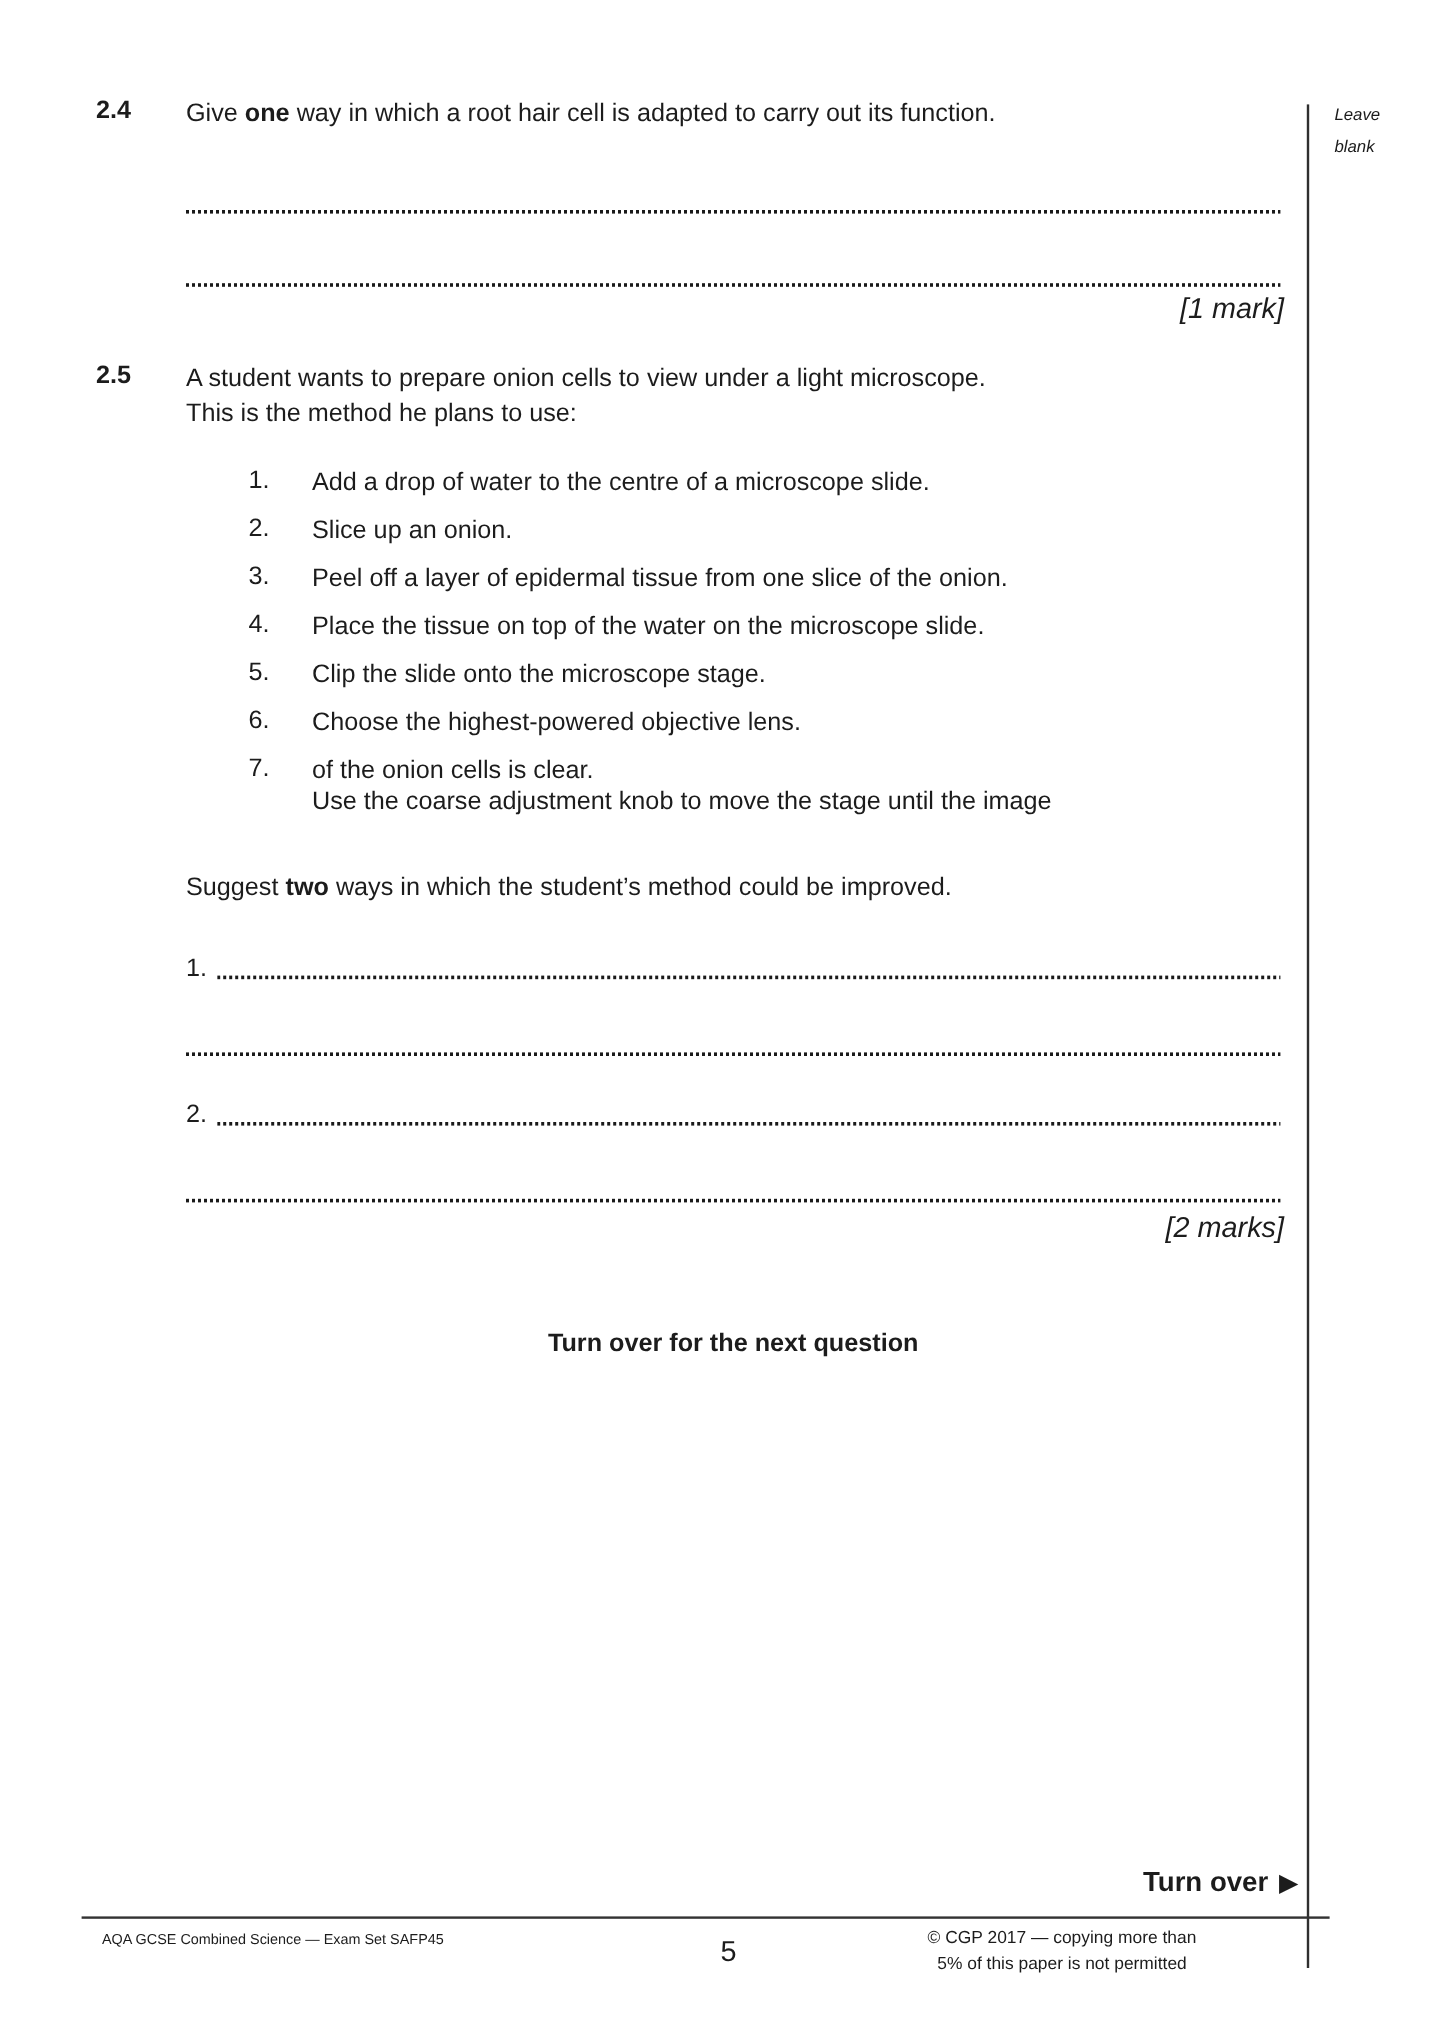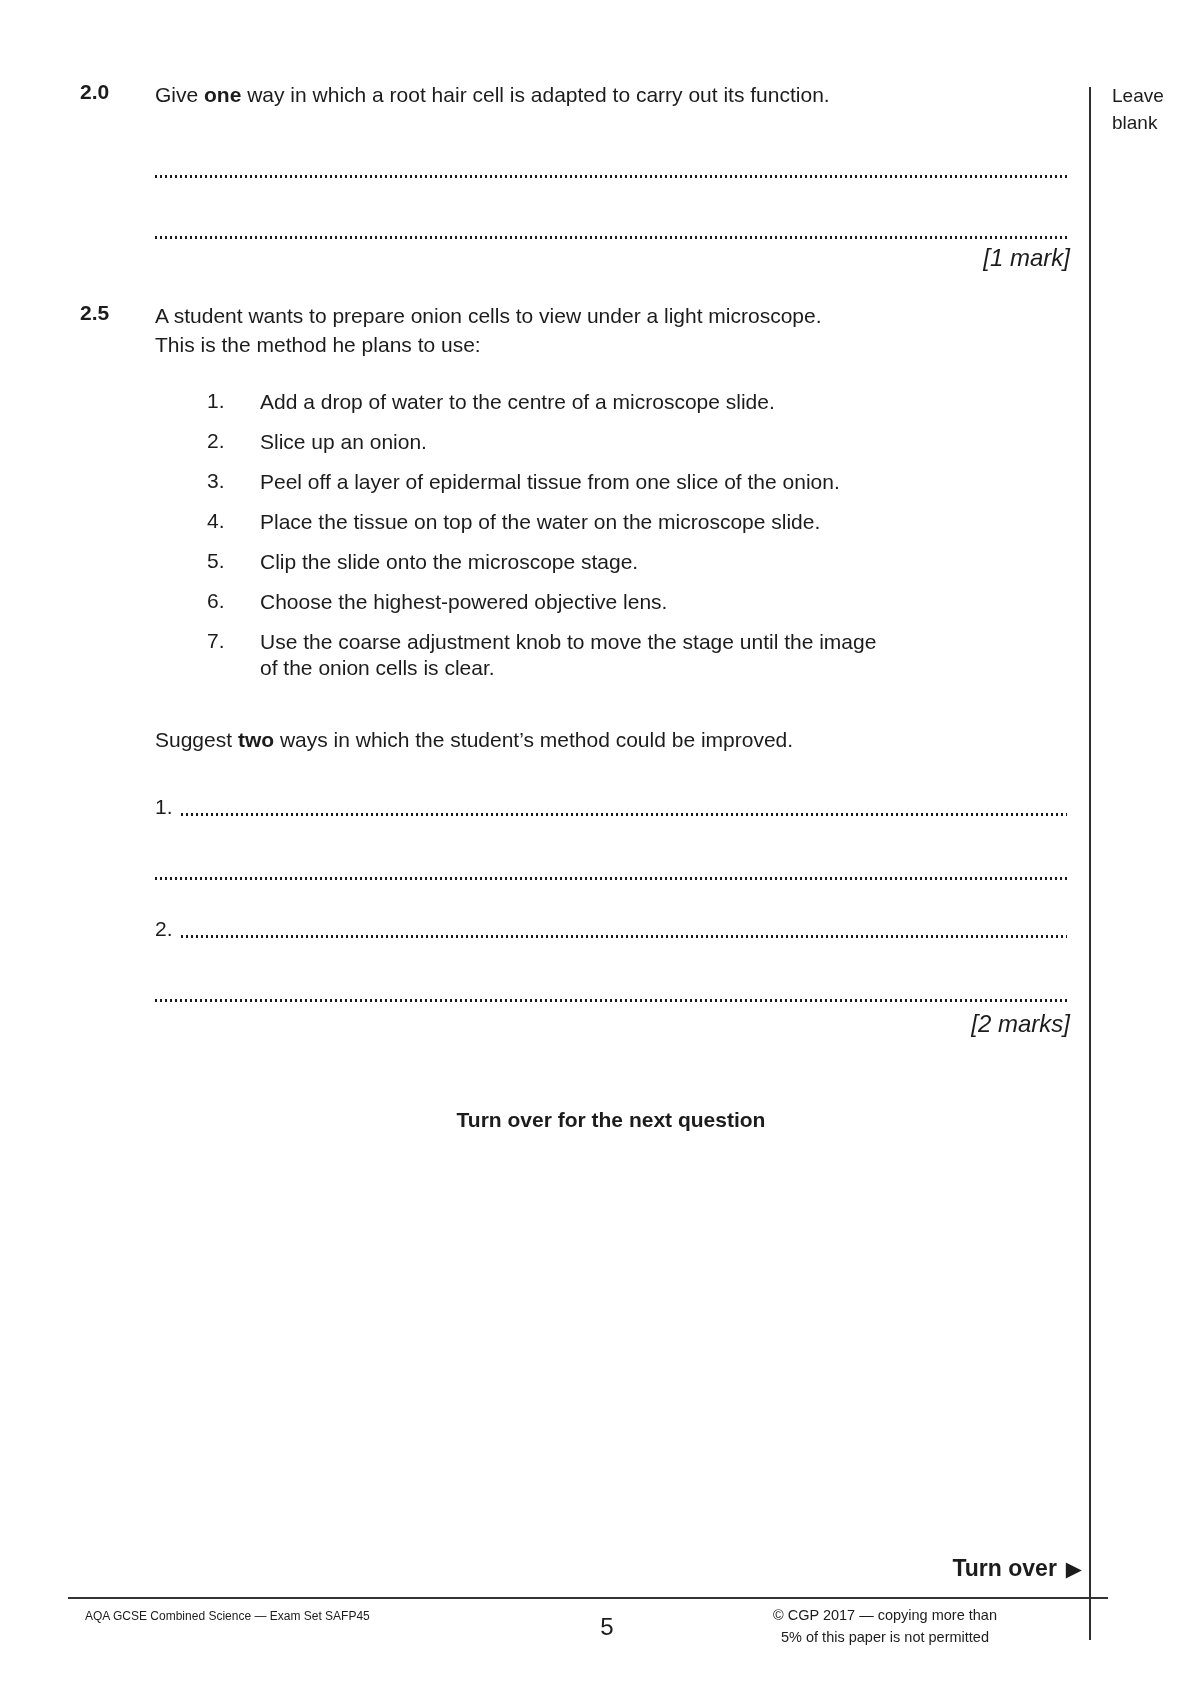--- a/index.html
+++ b/index.html
@@ -8,21 +8,21 @@
     width:1200px;
     height:1697px;
     background:#ffffff;
     font-family:"Liberation Sans","DejaVu Sans",sans-serif;
     color:#1c1c1c;
     overflow:hidden;
   }
   .abs{position:absolute;}
   
   .vrule{left:1089px;top:87px;width:2px;height:1553px;background:#2f2f2f;}
-  .leave-blank{left:1112px;top:82px;width:80px;font-size:19px;line-height:27px;}
+  .leave-blank{left:1112px;top:82px;width:80px;font-style:italic;font-size:14px;line-height:27px;}
   .leave-blank span{display:block;}
   
   .qnum{font-weight:bold;font-size:21px;left:80px;width:64px;}
   .qbody{left:155px;width:870px;font-size:21px;line-height:29px;}
   .q24-num,.q24-body{top:80px;}
   .q25-num,.q25-body{top:301px;}
   .qbody span.block{display:block;}
   
   .step-num{left:207px;width:46px;font-size:21px;}
   .step-text{left:260px;width:720px;font-size:21px;line-height:26px;}
@@ -65,21 +65,21 @@
 <body>
 
 <div class="page">
 
   <div class="abs vrule"></div>
   <div class="abs leave-blank">
     <span>Leave</span>
     <span>blank</span>
   </div>
 
-  <div class="abs qnum q24-num">2.0</div>
+  <div class="abs qnum q24-num">2.4</div>
   <div class="abs qbody q24-body"><span>Give </span><b>one</b><span> way in which a root hair cell is adapted to carry out its function.</span></div>
 
   <div class="abs dotline dl-q24-1"></div>
   <div class="abs dotline dl-q24-2"></div>
   <div class="abs marks m1">[1 mark]</div>
 
   <div class="abs qnum q25-num">2.5</div>
   <div class="abs qbody q25-body">
     <span class="block">A student wants to prepare onion cells to view under a light microscope.</span>
     <span class="block">This is the method he plans to use:</span>
@@ -98,22 +98,22 @@
   <div class="abs step-text s4">Place the tissue on top of the water on the microscope slide.</div>
 
   <div class="abs step-num s5">5.</div>
   <div class="abs step-text s5">Clip the slide onto the microscope stage.</div>
 
   <div class="abs step-num s6">6.</div>
   <div class="abs step-text s6">Choose the highest-powered objective lens.</div>
 
   <div class="abs step-num s7">7.</div>
   <div class="abs step-text s7">
+    <span class="block">of the onion cells is clear.</span>
     <span class="block">Use the coarse adjustment knob to move the stage until the image</span>
-    <span class="block">of the onion cells is clear.</span>
   </div>
 
   <div class="abs suggest"><span>Suggest </span><b>two</b><span> ways in which the student’s method could be improved.</span></div>
 
   <div class="abs ansrow a1">
     <span>1.</span>
     <span class="dots"></span>
   </div>
   <div class="abs dotline dl-a1b"></div>
 

